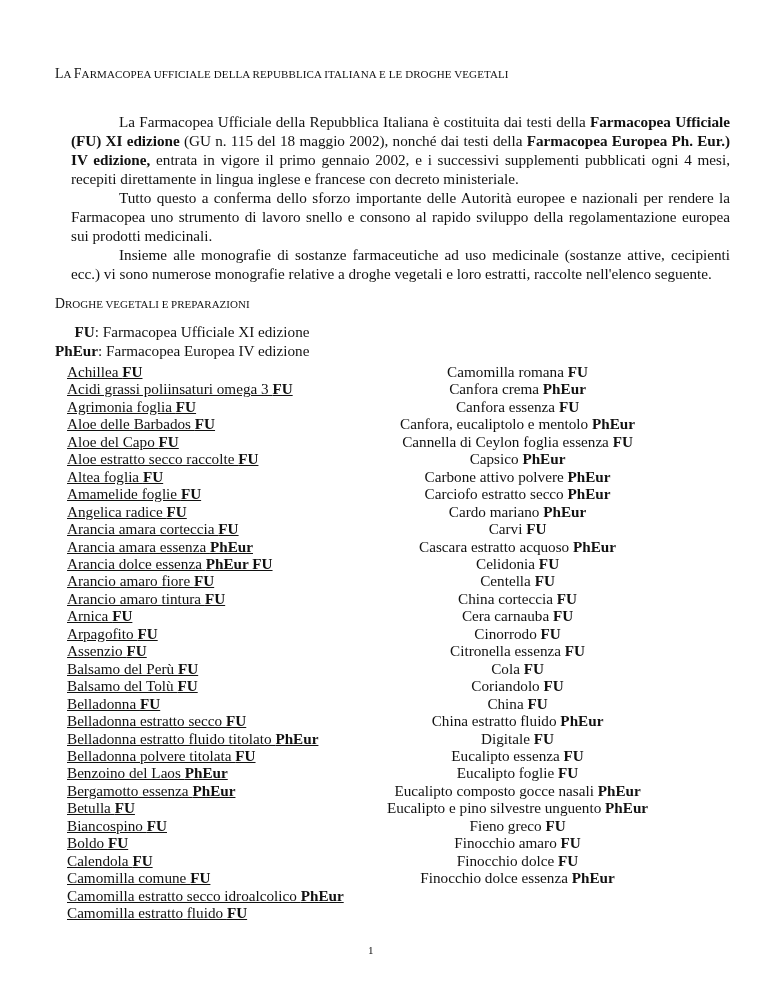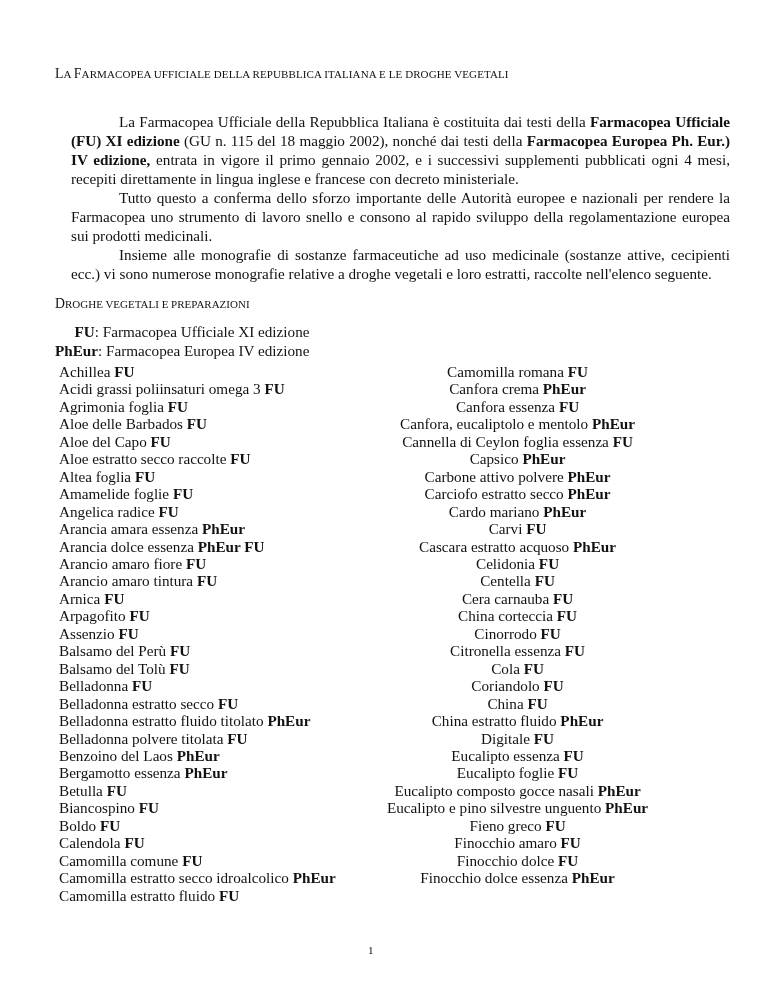--- a/index.html
+++ b/index.html
@@ -22,21 +22,21 @@
   }
   .intro p { margin: 0; text-indent: 48px; text-align: justify; }
   .section-title {
     position: absolute; top: 296px; left: 0;
     font-size: 11px; text-transform: uppercase;
   }
   .section-title .cap { font-size: 13.8px; }
   .legend { position: absolute; top: 322px; left: 0; line-height: 19px; text-align: right; }
   .legend div { white-space: nowrap; }
   .col { position: absolute; top: 363px; line-height: 17.45px; white-space: nowrap; }
-  .col.left { left: 4px; }
+  .col.left { left: 12px; text-decoration: underline; }
   .col.right { left: 332px; text-align: center; }
   b { font-weight: bold; }
   .page-number {
     position: absolute; top: 944px; left: 368px; font-size: 11px;
   }
 </style>
 </head>
 <body>
 
 <div class="page">
@@ -63,20 +63,21 @@
   <div class="col left" id="left-col">
       <div><span>Achillea </span><b>FU</b></div>
       <div><span>Acidi grassi poliinsaturi omega 3 </span><b>FU</b></div>
       <div><span>Agrimonia foglia </span><b>FU</b></div>
       <div><span>Aloe delle Barbados </span><b>FU</b></div>
       <div><span>Aloe del Capo </span><b>FU</b></div>
       <div><span>Aloe estratto secco raccolte </span><b>FU</b></div>
       <div><span>Altea foglia </span><b>FU</b></div>
       <div><span>Amamelide foglie </span><b>FU</b></div>
       <div><span>Angelica radice </span><b>FU</b></div>
+      <div><span>Arancia amara corteccia </span><b>FU</b></div>
       <div><span>Arancia amara essenza </span><b>PhEur</b></div>
       <div><span>Arancia dolce essenza </span><b>PhEur FU</b></div>
       <div><span>Arancio amaro fiore </span><b>FU</b></div>
       <div><span>Arancio amaro tintura </span><b>FU</b></div>
       <div><span>Arnica </span><b>FU</b></div>
       <div><span>Arpagofito </span><b>FU</b></div>
       <div><span>Assenzio </span><b>FU</b></div>
       <div><span>Balsamo del Perù </span><b>FU</b></div>
       <div><span>Balsamo del Tolù </span><b>FU</b></div>
       <div><span>Belladonna </span><b>FU</b></div>
@@ -100,22 +101,22 @@
       <div><span>Canfora, eucaliptolo e mentolo </span><b>PhEur</b></div>
       <div><span>Cannella di Ceylon foglia essenza </span><b>FU</b></div>
       <div><span>Capsico </span><b>PhEur</b></div>
       <div><span>Carbone attivo polvere </span><b>PhEur</b></div>
       <div><span>Carciofo estratto secco </span><b>PhEur</b></div>
       <div><span>Cardo mariano </span><b>PhEur</b></div>
       <div><span>Carvi </span><b>FU</b></div>
       <div><span>Cascara estratto acquoso </span><b>PhEur</b></div>
       <div><span>Celidonia </span><b>FU</b></div>
       <div><span>Centella </span><b>FU</b></div>
+      <div><span>China corteccia </span><b>FU</b></div>
       <div><span>Cera carnauba </span><b>FU</b></div>
-      <div><span>China corteccia </span><b>FU</b></div>
       <div><span>Cinorrodo </span><b>FU</b></div>
       <div><span>Citronella essenza </span><b>FU</b></div>
       <div><span>Cola </span><b>FU</b></div>
       <div><span>Coriandolo </span><b>FU</b></div>
       <div><span>China </span><b>FU</b></div>
       <div><span>China estratto fluido </span><b>PhEur</b></div>
       <div><span>Digitale </span><b>FU</b></div>
       <div><span>Eucalipto essenza </span><b>FU</b></div>
       <div><span>Eucalipto foglie </span><b>FU</b></div>
       <div><span>Eucalipto composto gocce nasali </span><b>PhEur</b></div>

